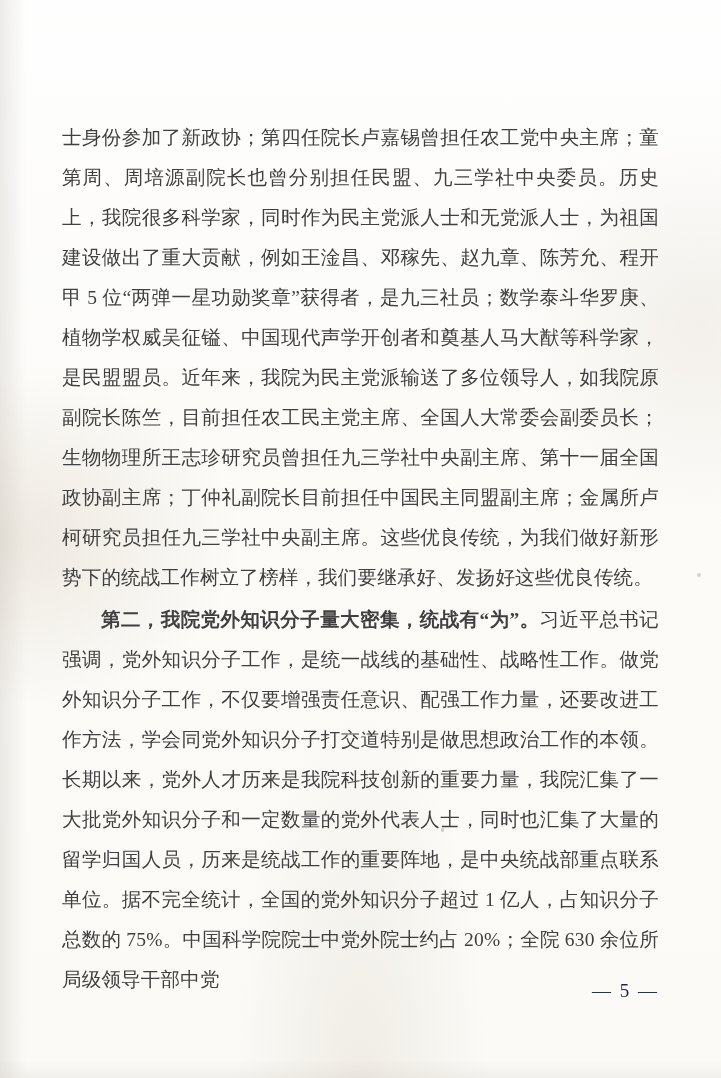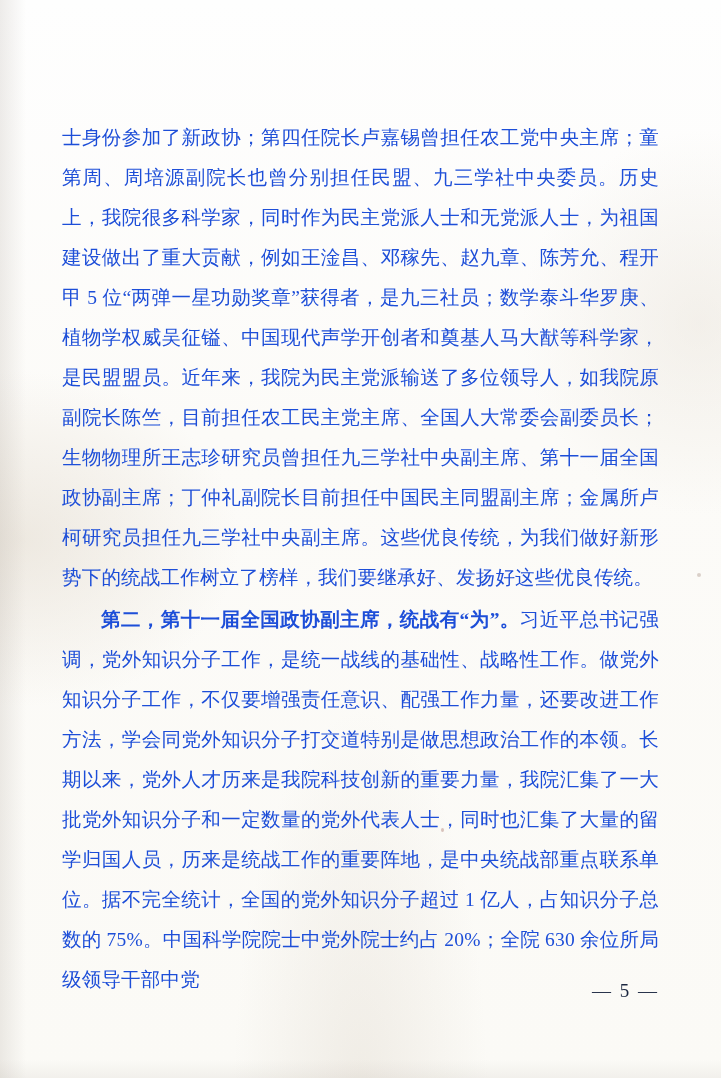--- a/index.html
+++ b/index.html
@@ -31,21 +31,21 @@
   }
   .page {
     position: absolute;
     inset: 0;
     padding: 118px 62px 0 62px;
     box-sizing: border-box;
   }
   .doc-body {
     font-size: 19.5px;
     line-height: 40px;
-    color: #1d4ed8;
+    color: #404040;
     text-align: justify;
     text-justify: inter-ideograph;
     letter-spacing: 0.2px;
   }
   .para {
     margin: 0;
     text-indent: 0;
   }
   .para + .para {
     margin-top: 2px;
@@ -86,17 +86,17 @@
 <div class="edge-shadow-left"></div>
 <div class="edge-shadow-bottom"></div>
 
 <div class="speck" style="left:424px; top:378px; width:3px; height:3px;"></div>
 <div class="speck" style="left:441px; top:828px; width:3px; height:4px;"></div>
 <div class="speck" style="left:697px; top:573px; width:4px; height:4px; background:rgba(195,180,170,0.6);"></div>
 
 <div class="page">
   <div class="doc-body">
     <p class="para">士身份参加了新政协；第四任院长卢嘉锡曾担任农工党中央主席；童第周、周培源副院长也曾分别担任民盟、九三学社中央委员。历史上，我院很多科学家，同时作为民主党派人士和无党派人士，为祖国建设做出了重大贡献，例如王淦昌、邓稼先、赵九章、陈芳允、程开甲 5 位“两弹一星功勋奖章”获得者，是九三社员；数学泰斗华罗庚、植物学权威吴征镒、中国现代声学开创者和奠基人马大猷等科学家，是民盟盟员。近年来，我院为民主党派输送了多位领导人，如我院原副院长陈竺，目前担任农工民主党主席、全国人大常委会副委员长；生物物理所王志珍研究员曾担任九三学社中央副主席、第十一届全国政协副主席；丁仲礼副院长目前担任中国民主同盟副主席；金属所卢柯研究员担任九三学社中央副主席。这些优良传统，为我们做好新形势下的统战工作树立了榜样，我们要继承好、发扬好这些优良传统。</p>
-    <p class="para indent"><span class="bold">第二，第十一届全国政协副主席，统战有“为”。</span><span>习近平总书记强调，党外知识分子工作，是统一战线的基础性、战略性工作。做党外知识分子工作，不仅要增强责任意识、配强工作力量，还要改进工作方法，学会同党外知识分子打交道特别是做思想政治工作的本领。长期以来，党外人才历来是我院科技创新的重要力量，我院汇集了一大批党外知识分子和一定数量的党外代表人士，同时也汇集了大量的留学归国人员，历来是统战工作的重要阵地，是中央统战部重点联系单位。据不完全统计，全国的党外知识分子超过 1 亿人，占知识分子总数的 75%。中国科学院院士中党外院士约占 20%；全院 630 余位所局级领导干部中党</span></p>
+    <p class="para indent"><span class="bold">第二，我院党外知识分子量大密集，统战有“为”。</span><span>习近平总书记强调，党外知识分子工作，是统一战线的基础性、战略性工作。做党外知识分子工作，不仅要增强责任意识、配强工作力量，还要改进工作方法，学会同党外知识分子打交道特别是做思想政治工作的本领。长期以来，党外人才历来是我院科技创新的重要力量，我院汇集了一大批党外知识分子和一定数量的党外代表人士，同时也汇集了大量的留学归国人员，历来是统战工作的重要阵地，是中央统战部重点联系单位。据不完全统计，全国的党外知识分子超过 1 亿人，占知识分子总数的 75%。中国科学院院士中党外院士约占 20%；全院 630 余位所局级领导干部中党</span></p>
   </div>
 </div>
 
 <div class="footer">— 5 —</div>
 
 </body></html>

